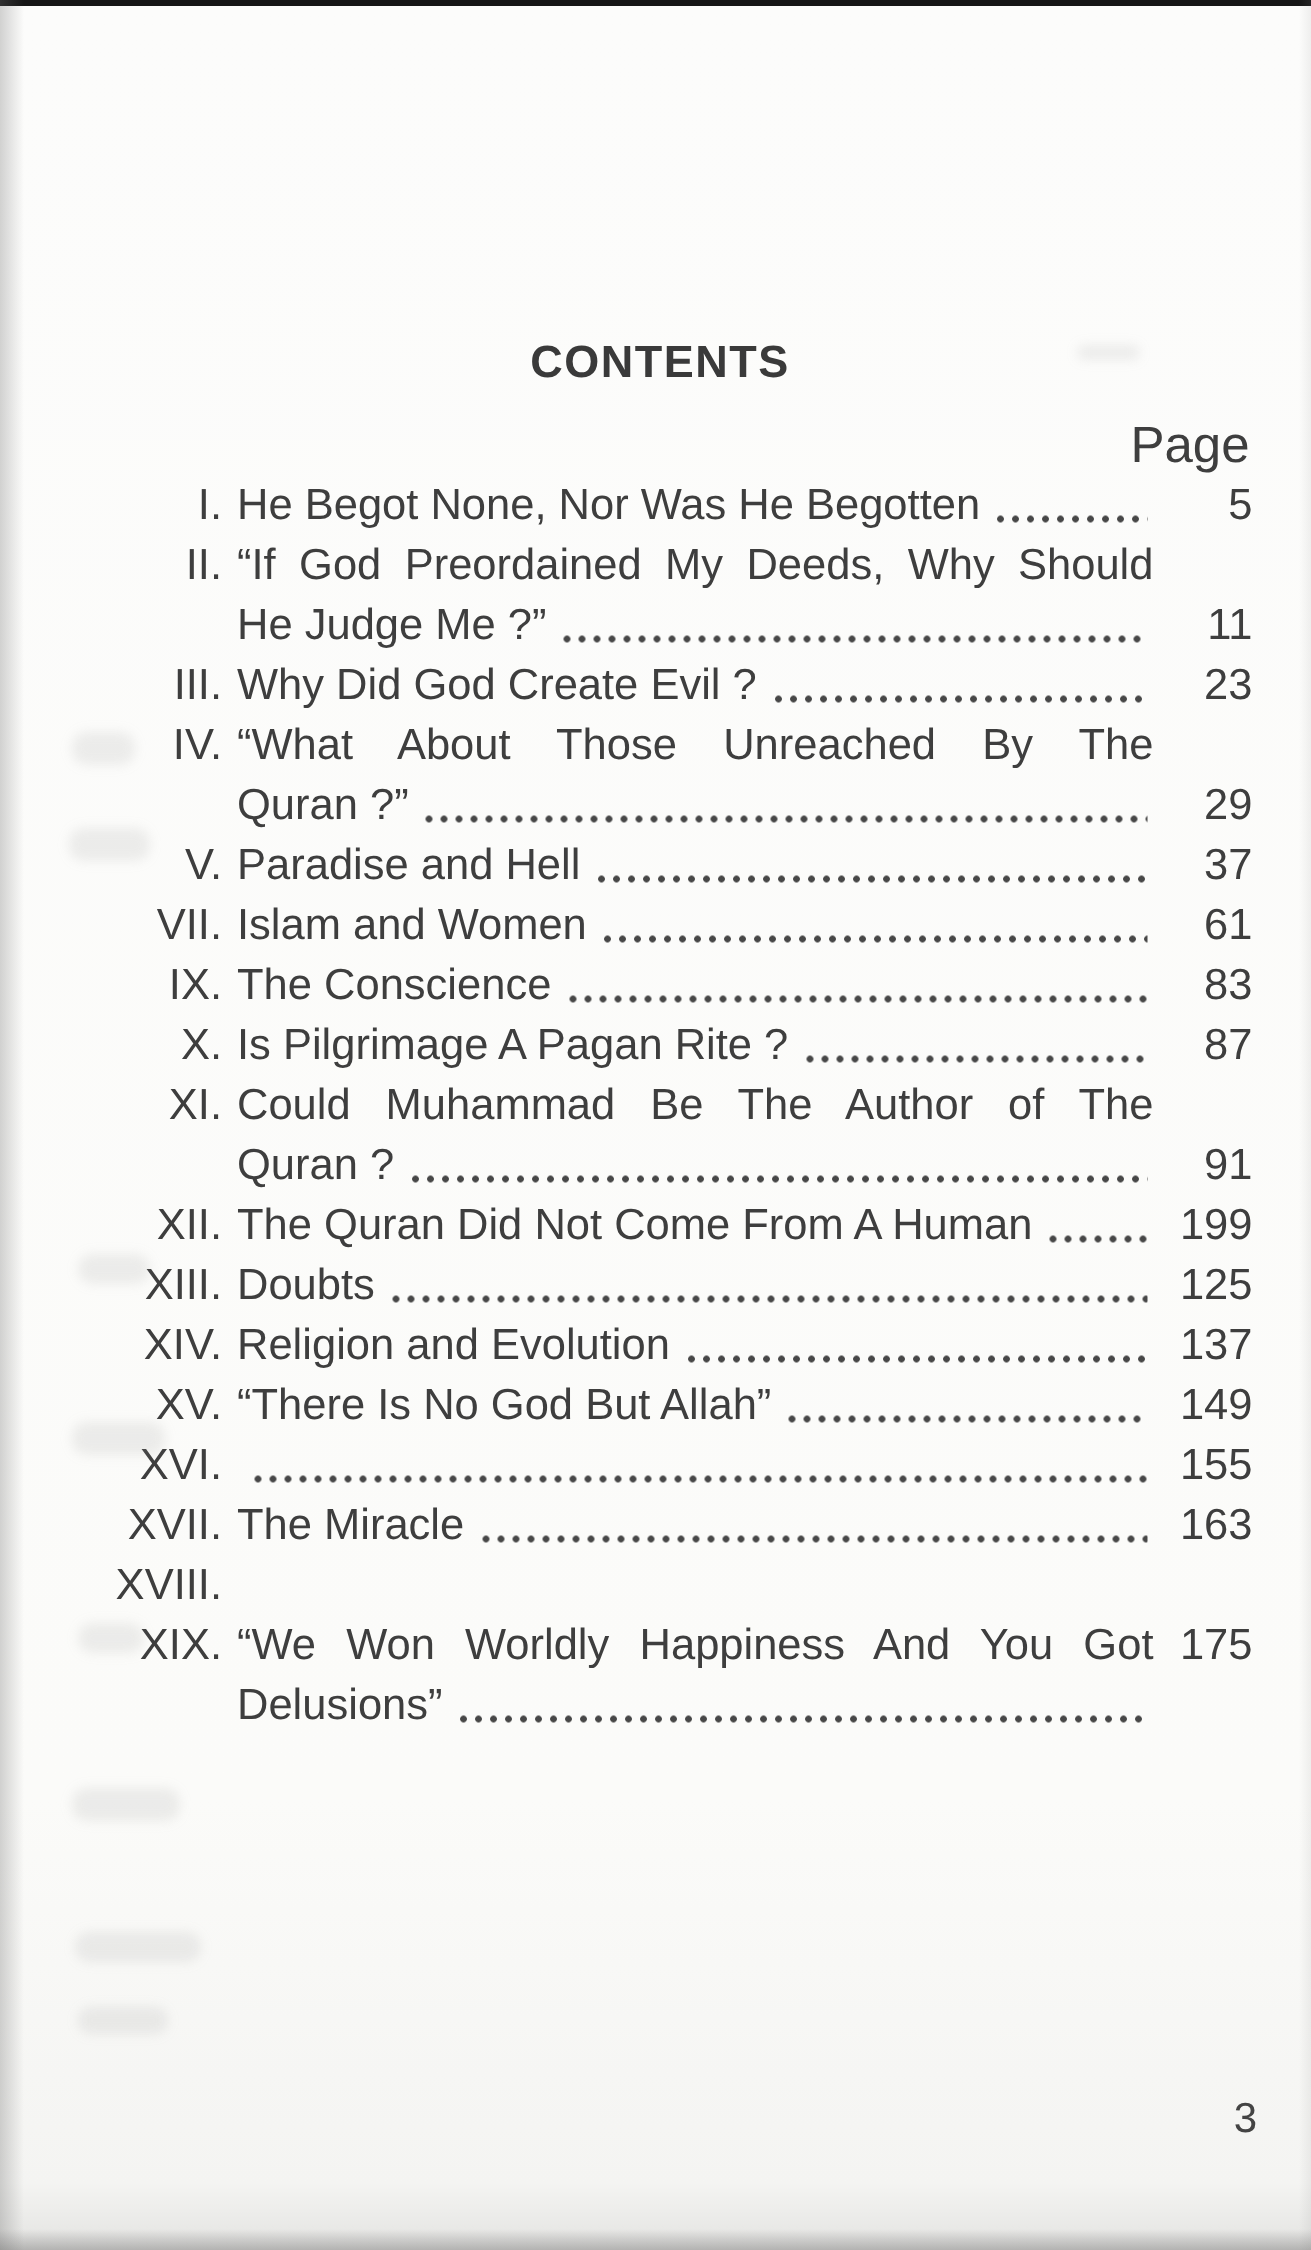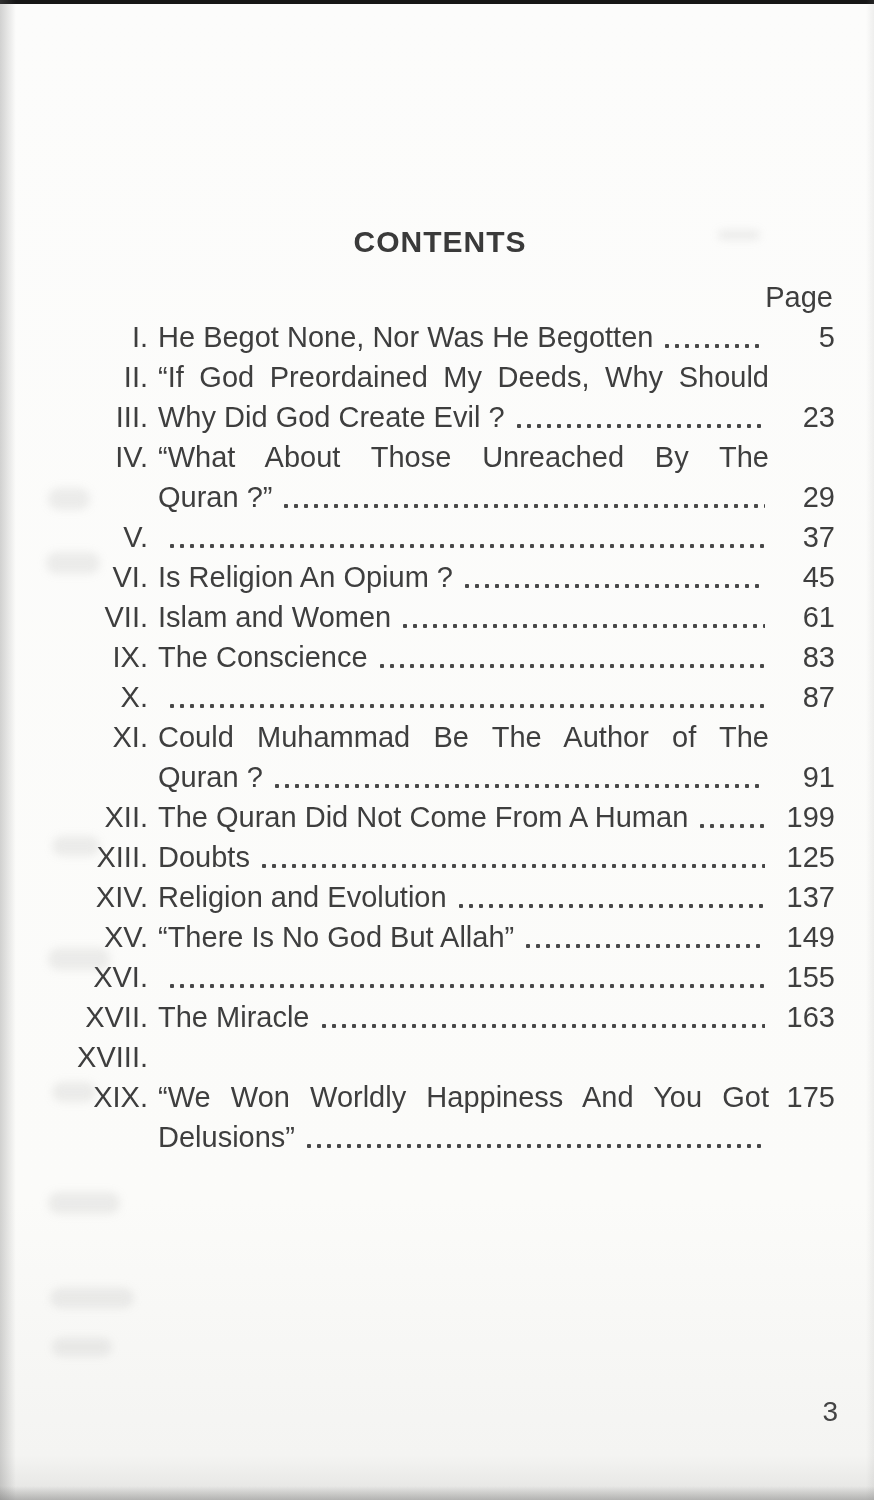--- a/index.html
+++ b/index.html
@@ -37,21 +37,21 @@
     text-align: center;
     font-size: 30px;
     font-weight: bold;
     line-height: 40px;
     letter-spacing: 1px;
     color: #3a3a3a;
   }
   .page-header {
     margin-top: 15px;
     text-align: right;
-    font-size: 29px;
+    font-size: 34px;
     line-height: 40px;
     padding-right: 2px;
   }
   .toc { font-size: 29px; line-height: 40px; }
   .row { display: flex; align-items: flex-start; }
   .num { flex: 0 0 103px; text-align: right; }
   .lines { flex: 1 1 auto; margin-left: 10px; min-width: 0; }
   .line { display: flex; }
   .line .text { white-space: pre-wrap; }
   .line.justify .text {
@@ -106,20 +106,25 @@
             </div>
           </div>
   </div>
         <div class="row">
     <div class="num">II.</div>
     <div class="lines">
             <div class="line justify">
               <span class="text">“If God Preordained My Deeds, Why Should</span>
               <span class="pagenum"></span>
             </div>
+            <div class="line">
+              <span class="text">He Judge Me ?”</span>
+              <span class="leader"></span>
+              <span class="pagenum">11</span>
+            </div>
           </div>
   </div>
         <div class="row">
     <div class="num">III.</div>
     <div class="lines">
             <div class="line">
               <span class="text">Why Did God Create Evil ?</span>
               <span class="leader"></span>
               <span class="pagenum">23</span>
             </div>
@@ -136,36 +141,27 @@
               <span class="text">Quran ?”</span>
               <span class="leader"></span>
               <span class="pagenum">29</span>
             </div>
           </div>
   </div>
         <div class="row">
     <div class="num">V.</div>
     <div class="lines">
             <div class="line">
+              <span class="text">Paradise and Hell</span>
               <span class="leader"></span>
               <span class="pagenum">37</span>
             </div>
           </div>
   </div>
         <div class="row">
-    <div class="num">VI.</div>
-    <div class="lines">
-            <div class="line">
-              <span class="text">Is Religion An Opium ?</span>
-              <span class="leader"></span>
-              <span class="pagenum">45</span>
-            </div>
-          </div>
-  </div>
-        <div class="row">
     <div class="num">VII.</div>
     <div class="lines">
             <div class="line">
               <span class="text">Islam and Women</span>
               <span class="leader"></span>
               <span class="pagenum">61</span>
             </div>
           </div>
   </div>
         <div class="row">
@@ -175,20 +171,21 @@
               <span class="text">The Conscience</span>
               <span class="leader"></span>
               <span class="pagenum">83</span>
             </div>
           </div>
   </div>
         <div class="row">
     <div class="num">X.</div>
     <div class="lines">
             <div class="line">
+              <span class="text">Is Pilgrimage A Pagan Rite ?</span>
               <span class="leader"></span>
               <span class="pagenum">87</span>
             </div>
           </div>
   </div>
         <div class="row">
     <div class="num">XI.</div>
     <div class="lines">
             <div class="line justify">
               <span class="text">Could Muhammad Be The Author of The</span>

